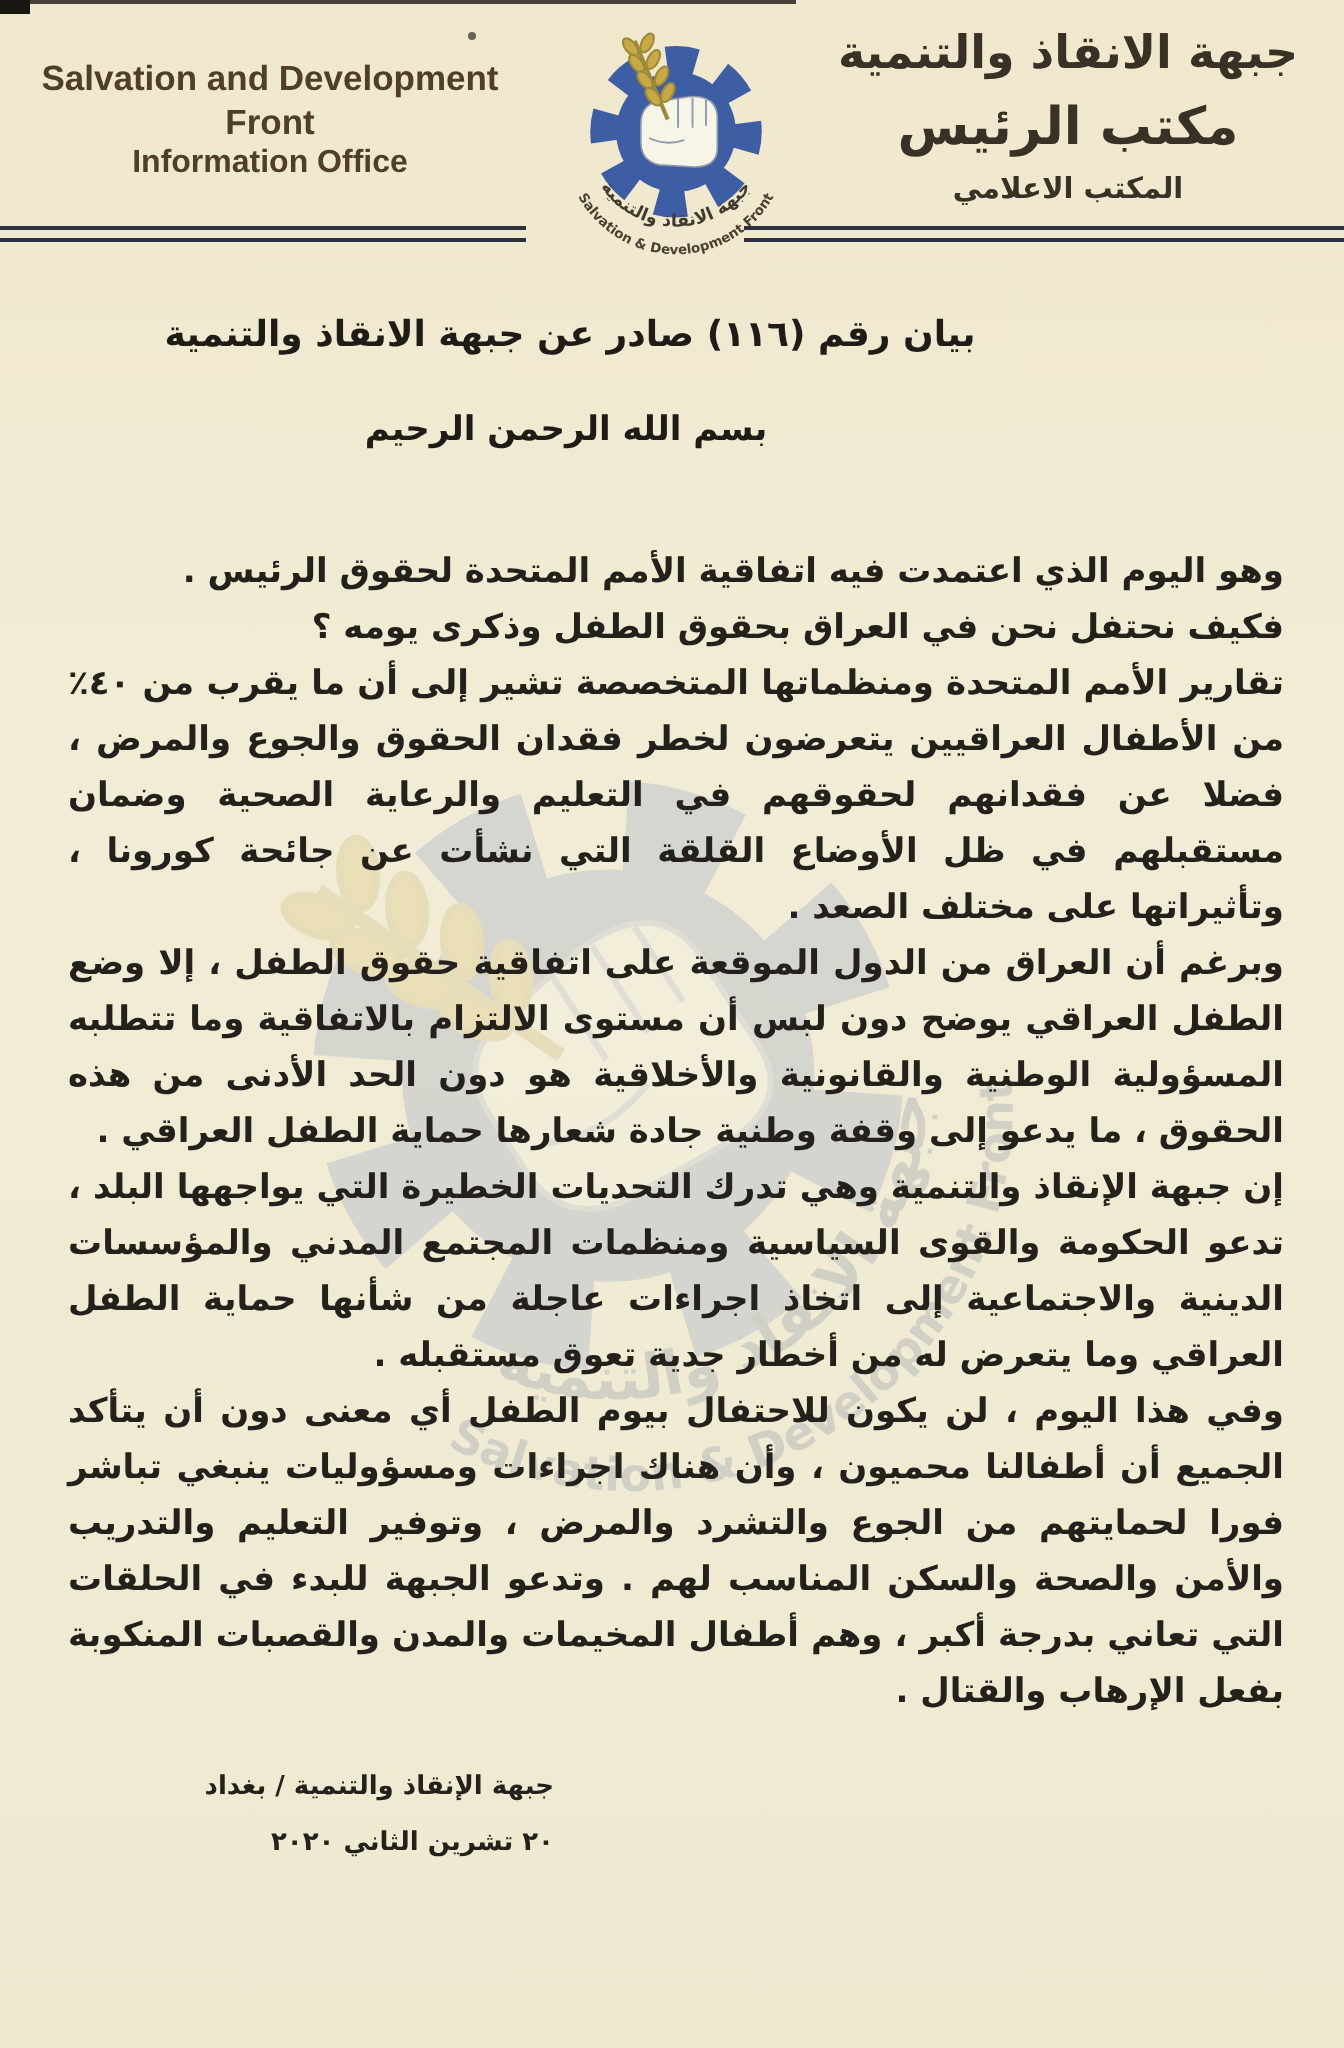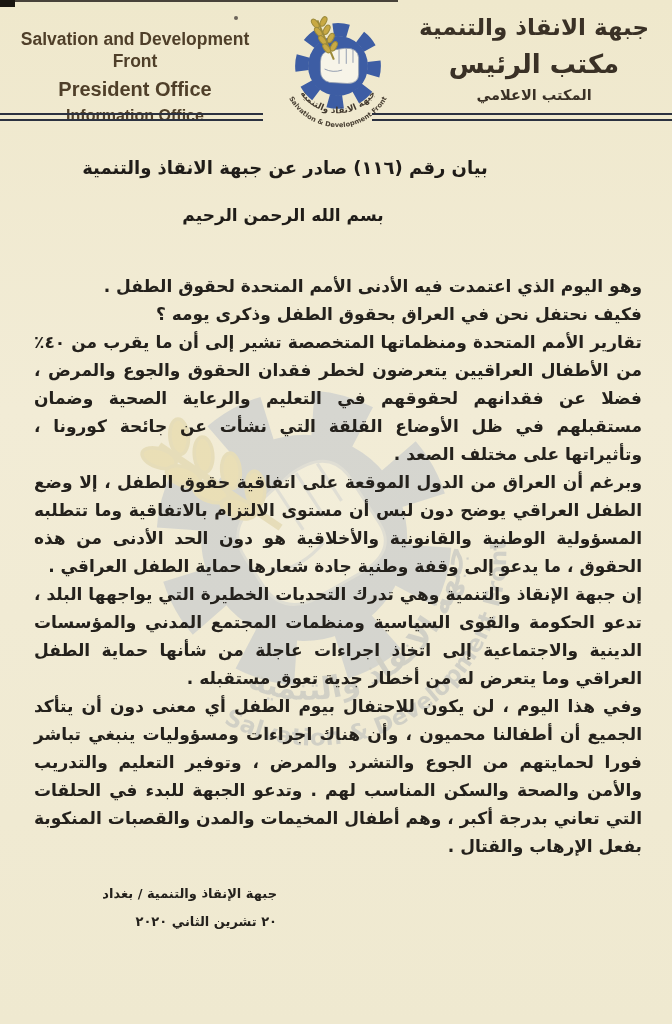--- a/index.html
+++ b/index.html
@@ -65,21 +65,20 @@
 <body>
 
 <div class="page">
 
   <div class="scan-edge-top"></div>
   <div class="scan-corner"></div>
   <div class="scan-dot"></div>
 
   <div class="header-left">
     <div class="hl1">Salvation and Development Front</div>
-    <div class="hl2">President Office</div>
     <div class="hl3">Information Office</div>
   </div>
 
   <div class="header-right">
     <div class="hr1">جبهة الانقاذ والتنمية</div>
     <div class="hr2">مكتب الرئيس</div>
     <div class="hr3">المكتب الاعلامي</div>
   </div>
 
   <div class="rule rule-left"></div>
@@ -143,21 +142,21 @@
       <text font-size="6.5" font-weight="bold" fill="#8a94a8">
         <textPath href="#arcE2" startOffset="50%" text-anchor="middle">Salvation &amp; Development Front</textPath>
       </text>
     </svg>
   </div>
 
   <div class="stmt-title">بيان رقم (١١٦) صادر عن جبهة الانقاذ والتنمية</div>
   <div class="basmala">بسم الله الرحمن الرحيم</div>
 
   <div class="body-text">
-    <p>وهو اليوم الذي اعتمدت فيه الأدنى الأمم المتحدة لحقوق الطفل .</p>
+    <p>وهو اليوم الذي اعتمدت فيه اتفاقية الأمم المتحدة لحقوق الرئيس .</p>
     <p>فكيف نحتفل نحن في العراق بحقوق الطفل وذكرى يومه ؟</p>
     <p>تقارير الأمم المتحدة ومنظماتها المتخصصة تشير إلى أن ما يقرب من ٤٠٪ من الأطفال العراقيين يتعرضون لخطر فقدان الحقوق والجوع والمرض ، فضلا عن فقدانهم لحقوقهم في التعليم والرعاية الصحية وضمان مستقبلهم في ظل الأوضاع القلقة التي نشأت عن جائحة كورونا ، وتأثيراتها على مختلف الصعد .</p>
     <p>وبرغم أن العراق من الدول الموقعة على اتفاقية حقوق الطفل ، إلا وضع الطفل العراقي يوضح دون لبس أن مستوى الالتزام بالاتفاقية وما تتطلبه المسؤولية الوطنية والقانونية والأخلاقية هو دون الحد الأدنى من هذه الحقوق ، ما يدعو إلى وقفة وطنية جادة شعارها حماية الطفل العراقي .</p>
     <p>إن جبهة الإنقاذ والتنمية وهي تدرك التحديات الخطيرة التي يواجهها البلد ، تدعو الحكومة والقوى السياسية ومنظمات المجتمع المدني والمؤسسات الدينية والاجتماعية إلى اتخاذ اجراءات عاجلة من شأنها حماية الطفل العراقي وما يتعرض له من أخطار جدية تعوق مستقبله .</p>
     <p>وفي هذا اليوم ، لن يكون للاحتفال بيوم الطفل أي معنى دون أن يتأكد الجميع أن أطفالنا محميون ، وأن هناك اجراءات ومسؤوليات ينبغي تباشر فورا لحمايتهم من الجوع والتشرد والمرض ، وتوفير التعليم والتدريب والأمن والصحة والسكن المناسب لهم . وتدعو الجبهة للبدء في الحلقات التي تعاني بدرجة أكبر ، وهم أطفال المخيمات والمدن والقصبات المنكوبة بفعل الإرهاب والقتال .</p>
   </div>
 
   <div class="footer">
     <div>جبهة الإنقاذ والتنمية / بغداد</div>
     <div>٢٠ تشرين الثاني ٢٠٢٠</div>

